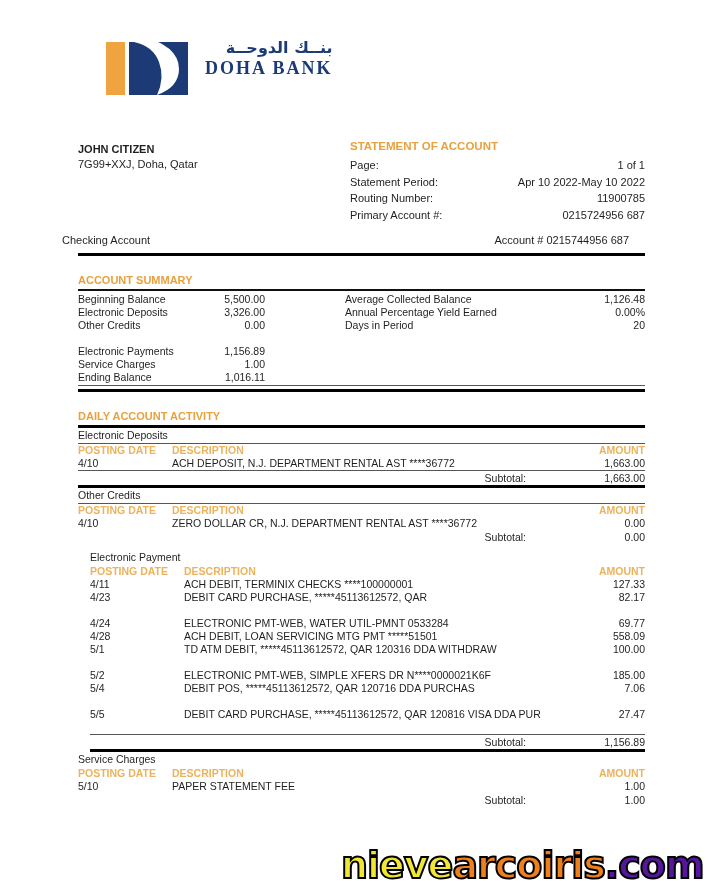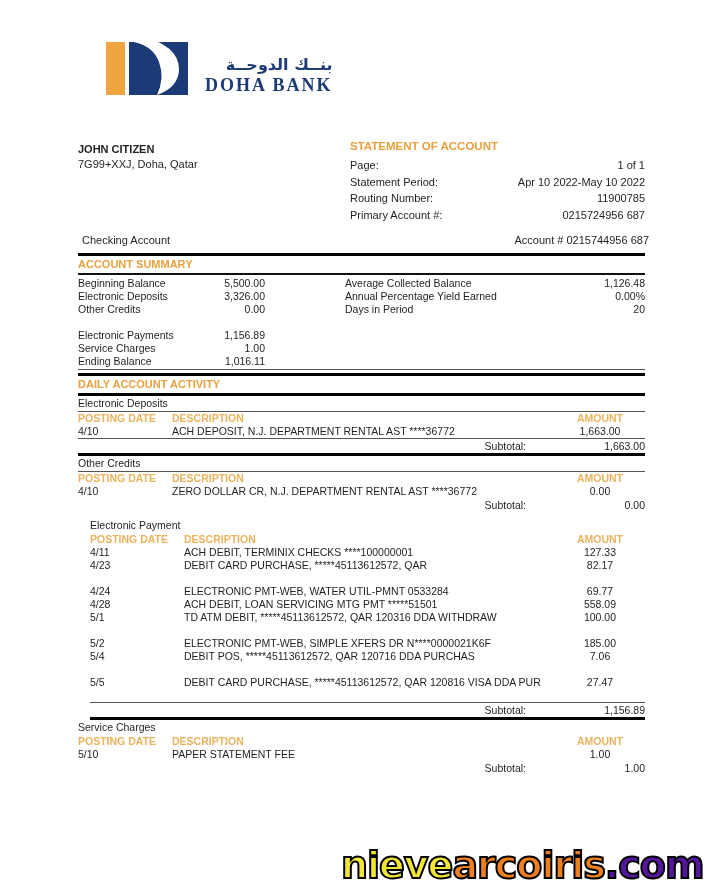--- a/index.html
+++ b/index.html
@@ -4,62 +4,62 @@
 <style>
   :root{
     --orange:#E8A13C; --orange-light:#ECB25C; --navy:#1C3A75; --logo-orange:#F0A440;
     --ink:#1f1f1f;
   }
   html,body{margin:0;padding:0;background:#fff;}
   .page{position:relative;width:717px;height:881px;background:#fff;overflow:hidden;
         font-family:"Liberation Sans",sans-serif;color:var(--ink);}
 
   
-  .logo{position:absolute;left:78px;top:38px;display:flex;align-items:flex-end;padding-left:28px;}
+  .logo{position:absolute;left:78px;top:38px;display:flex;align-items:flex-start;padding-left:28px;}
   .logo-mark{position:relative;width:86px;height:58px;}
   .logo-orange{position:absolute;left:0;top:4px;width:19px;height:53px;background:var(--logo-orange);}
   .logo-navy{position:absolute;left:23px;top:4px;width:59px;height:53px;background:var(--navy);}
   .logo-sail{position:absolute;left:23px;top:-3px;width:59px;height:62px;}
   .logo-text{margin-left:13px;display:flex;flex-direction:column;align-items:flex-end;}
   .logo-arabic{font-size:16px;font-weight:bold;color:var(--navy);direction:rtl;
                font-family:"DejaVu Sans",sans-serif;line-height:20px;}
   .logo-english{font-family:"Liberation Serif",serif;font-size:18px;font-weight:600;
                 letter-spacing:2px;color:var(--navy);line-height:21px;}
 
   
   .customer{position:absolute;left:78px;top:142px;font-size:11px;}
   .customer .name{font-weight:bold;line-height:14px;}
   .customer .addr{line-height:17px;}
   .stmt{position:absolute;left:350px;top:140px;width:295px;font-size:11px;}
   .stmt-title{color:var(--orange);font-weight:bold;font-size:11.5px;margin-bottom:5px;}
   .stmt-row{display:flex;justify-content:space-between;line-height:16.5px;}
-  .account-line{position:absolute;left:82px;top:234px;width:567px;display:flex;
+  .account-line{position:absolute;left:62px;top:234px;width:567px;display:flex;
                 justify-content:space-between;font-size:11px;}
 
   
   .main{position:absolute;left:78px;top:253px;width:567px;font-size:10.5px;}
   .hr3{height:0;border-top:3px solid #000;}
   .hr2{height:0;border-top:2px solid #111;}
   .hr1{height:0;border-top:1px solid #555;}
-  .band-title{color:var(--orange);font-weight:bold;font-size:11px;padding:2px 0 3px;}
+  .band-title{color:var(--orange);font-weight:bold;font-size:11px;padding:18px 0 3px;}
 
   .summary-table{display:flex;padding:2px 0 1px;}
   .sum-left{width:187px;}
   .sum-right{margin-left:80px;flex:1;}
   .sum-row{display:flex;justify-content:space-between;height:13px;line-height:13px;}
   .gap3{height:3px;}
 
   .act-name{padding:1px 0 2px;line-height:12px;}
   .act-name.underline{border-bottom:1px solid #555;}
   .act-headers{display:flex;color:var(--orange-light);font-weight:bold;height:13px;line-height:13px;}
   .act-row{display:flex;height:13px;line-height:13px;}
   .act-row.spacer{height:13px;}
   .col-date{width:94px;}
   .col-desc{flex:1;}
-  .col-amount{width:90px;text-align:center;}
+  .col-amount{width:90px;text-align:right;}
   .act-subtotal{display:flex;justify-content:flex-end;height:14px;line-height:14px;gap:24px;}
   .act-subtotal .amt{width:95px;text-align:right;}
 
   
   .watermark{position:absolute;left:341px;top:799px;font-family:"DejaVu Sans",sans-serif;
              font-weight:bold;font-size:38px;letter-spacing:-1px;white-space:nowrap;margin-top:44px;
              -webkit-text-stroke:2px #000;}
   .footer{position:absolute;left:78px;top:850px;width:600px;font-size:10px;font-weight:bold;
           color:#E9AC4F;}
 </style>

